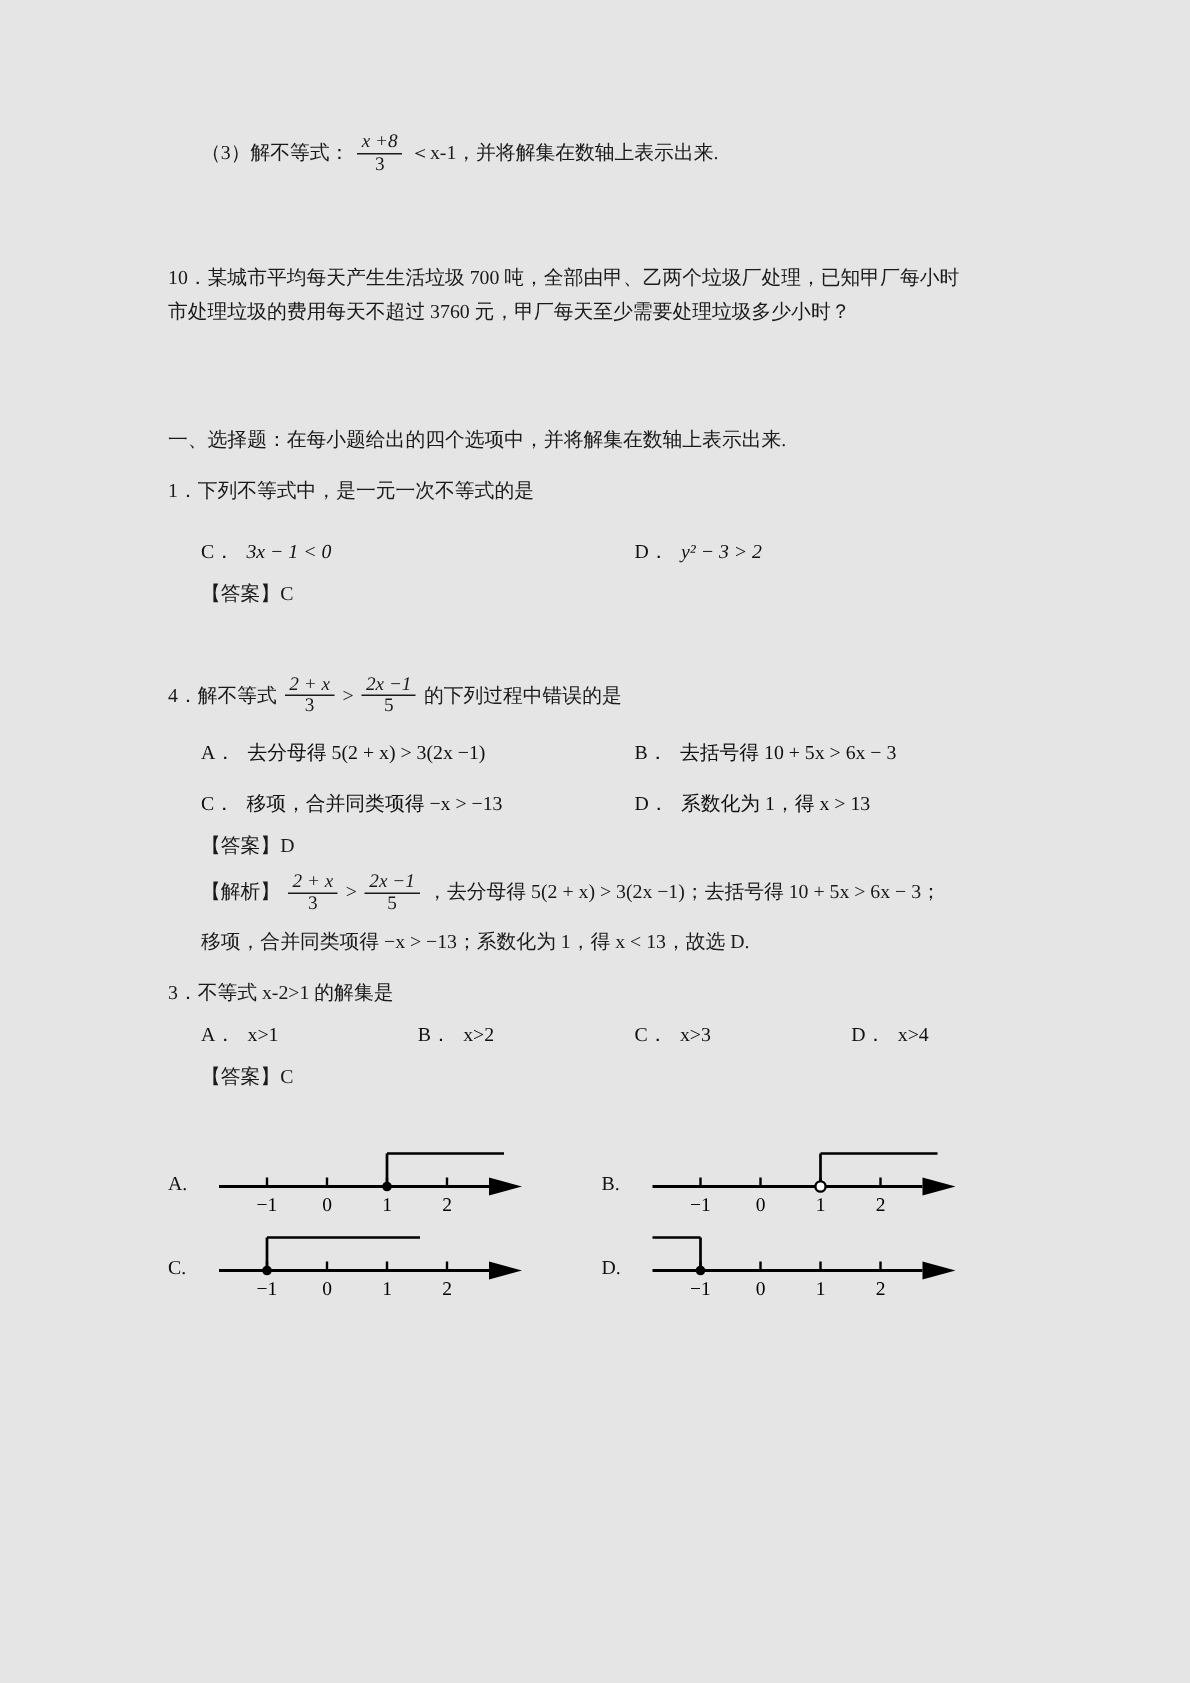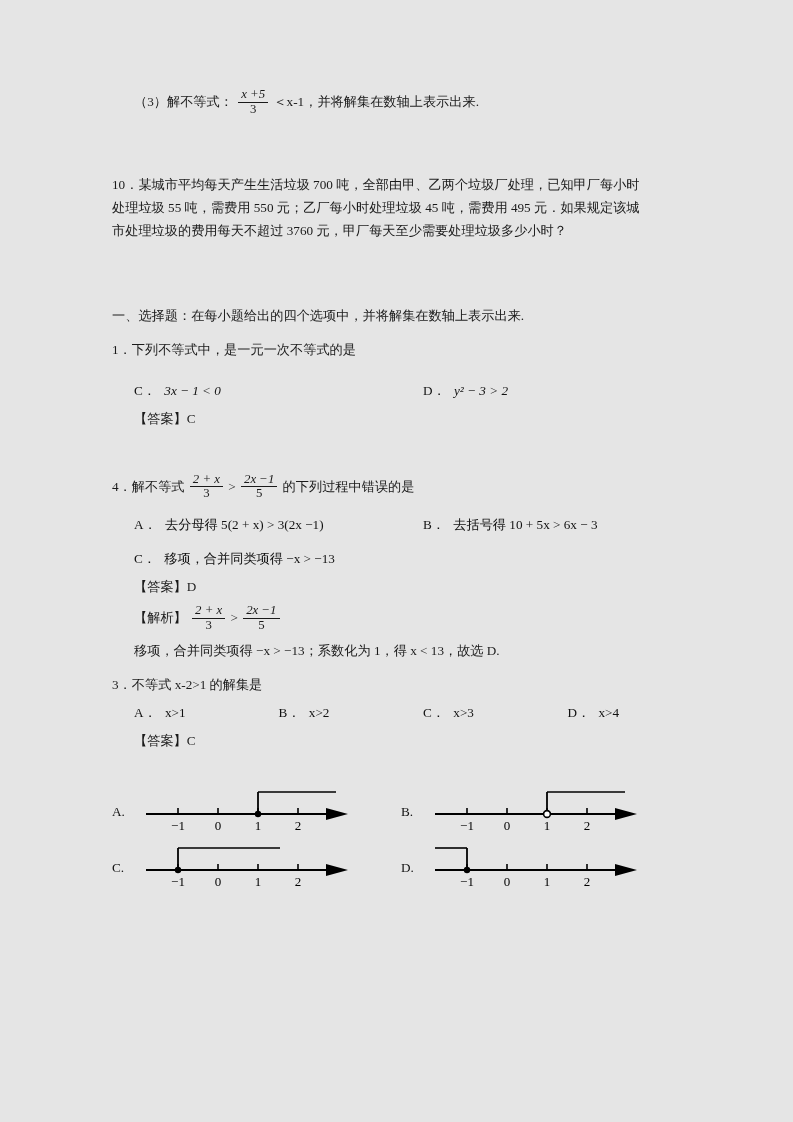--- a/index.html
+++ b/index.html
@@ -112,31 +112,30 @@
 </style>
 </head>
 <body>
 
 <div class="page">
   <div class="content">
 
     <div class="line indent1">
       <span>（3）解不等式：</span>
       <span class="frac">
-        <span class="fnum mi">x +5</span>
+        <span class="fnum mi">x +8</span>
         <span class="fden num">3</span>
       </span>
       <span>＜x-1，并将解集在数轴上表示出来.</span>
     </div>
 
     <div class="gap-xl"></div>
 
     <div>
       <div class="para">10．某城市平均每天产生生活垃圾 700 吨，全部由甲、乙两个垃圾厂处理，已知甲厂每小时</div>
-      <div class="para">处理垃圾 55 吨，需费用 550 元；乙厂每小时处理垃圾 45 吨，需费用 495 元．如果规定该城</div>
       <div class="para">市处理垃圾的费用每天不超过 3760 元，甲厂每天至少需要处理垃圾多少小时？</div>
     </div>
 
     <div class="gap-xl"></div>
     <div class="gap-xs"></div>
 
     <div class="line">一、选择题：在每小题给出的四个选项中，并将解集在数轴上表示出来.</div>
 
     <div class="gap-s"></div>
 
@@ -183,37 +182,42 @@
         <span class="optlabel">B．</span>
         <span>去括号得 10 + 5x &gt; 6x − 3</span>
       </div>
     </div>
     <div class="gap-s"></div>
     <div class="choices indent1">
       <div class="col">
         <span class="optlabel">C．</span>
         <span>移项，合并同类项得 −x &gt; −13</span>
       </div>
+      <div class="col">
+        <span class="optlabel">D．</span>
+        <span>系数化为 1，得 x &gt; 13</span>
+      </div>
     </div>
     <div class="gap-xs"></div>
     <div class="line indent1">
       <span>【答案】</span><span>D</span>
     </div>
     <div class="gap-xs"></div>
     <div class="line indent1">
       <span>【解析】</span>
       <span class="frac">
         <span class="fnum mi">2 + x</span>
         <span class="fden num">3</span>
       </span>
       <span class="num">&gt;</span>
       <span class="frac">
         <span class="fnum mi">2x −1</span>
         <span class="fden num">5</span>
       </span>
+      <span>，去分母得 5(2 + x) &gt; 3(2x −1)；去括号得 10 + 5x &gt; 6x − 3；</span>
     </div>
     <div class="gap-xs"></div>
     <div class="line indent1">移项，合并同类项得 −x &gt; −13；系数化为 1，得 x &lt; 13，故选 D.</div>
 
     <div class="gap-s"></div>
 
     <div class="line">3．不等式 x-2&gt;1 的解集是</div>
     <div class="gap-xs"></div>
     <div class="choices4 indent1">
       <div class="col">

